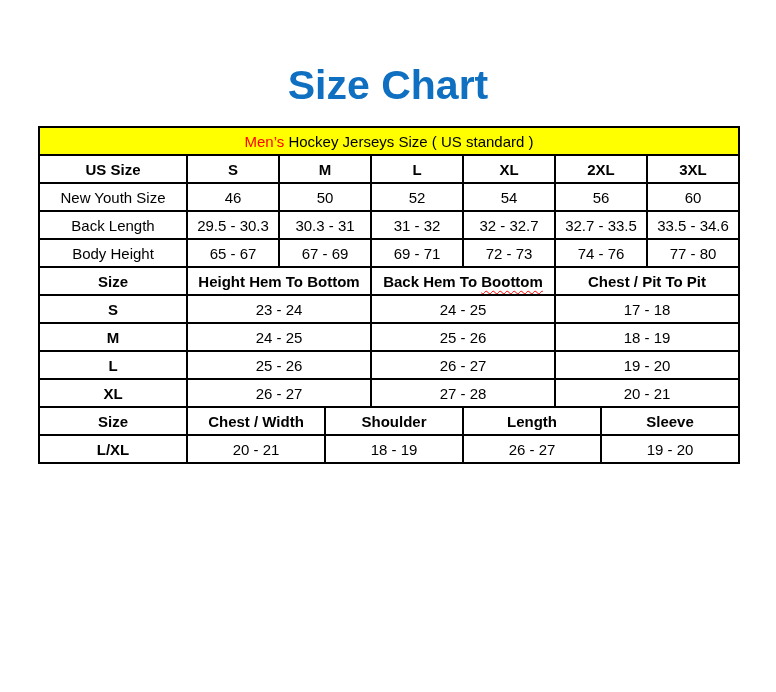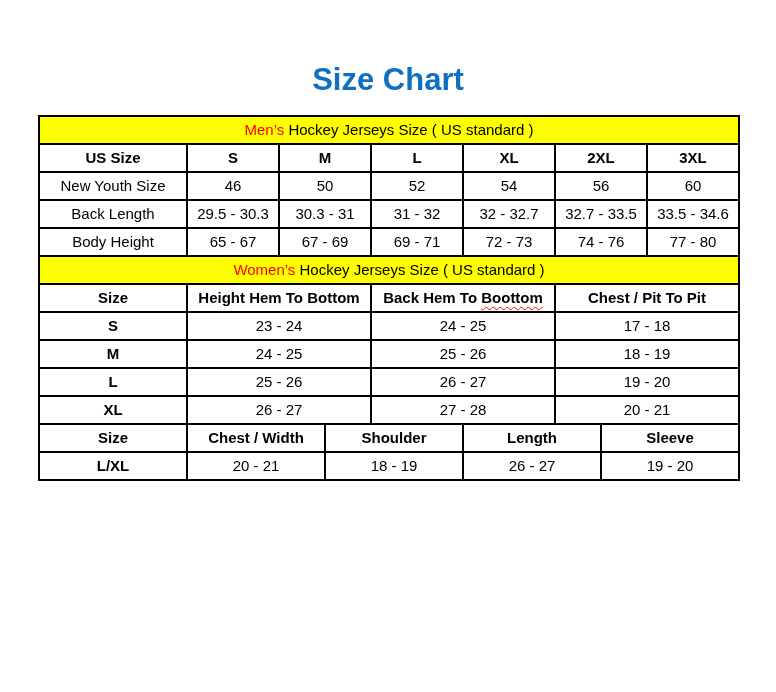--- a/index.html
+++ b/index.html
@@ -9,21 +9,21 @@
     height: 692px;
     background: #ffffff;
     color: #000000;
     font-family: "Liberation Sans", sans-serif;
     overflow: hidden;
   }
   .title {
     margin: 0;
     padding-top: 62px;
     text-align: center;
-    font-size: 31px;
+    font-size: 41px;
     line-height: 1.15;
     font-weight: 700;
     color: #0f6fc0;
   }
   .tables {
     width: 774px;
     margin: 17px 0 0 38px;
   }
   table.size-table {
     border-collapse: collapse;
@@ -121,23 +121,20 @@
 
     <table class="size-table">
       <colgroup>
         <col style="width:148px">
           <col style="width:184px">
           <col style="width:184px">
           <col style="width:184px">
       </colgroup>
       <tbody>
         <tr>
-          <td class="section-header" colspan="4"><span class="red">Women’s</span><span> Hockey Jerseys Size ( US standard )</span></td>
-        </tr>
-        <tr>
           <th>Size</th>
           <th>Height Hem To Bottom</th>
           <th><span>Back Hem To </span><span class="misspell">Boottom</span></th>
           <th>Chest / Pit To Pit</th>
         </tr>
         <tr>
           <th>S</th>
           <td>23 - 24</td>
           <td>24 - 25</td>
           <td>17 - 18</td>

